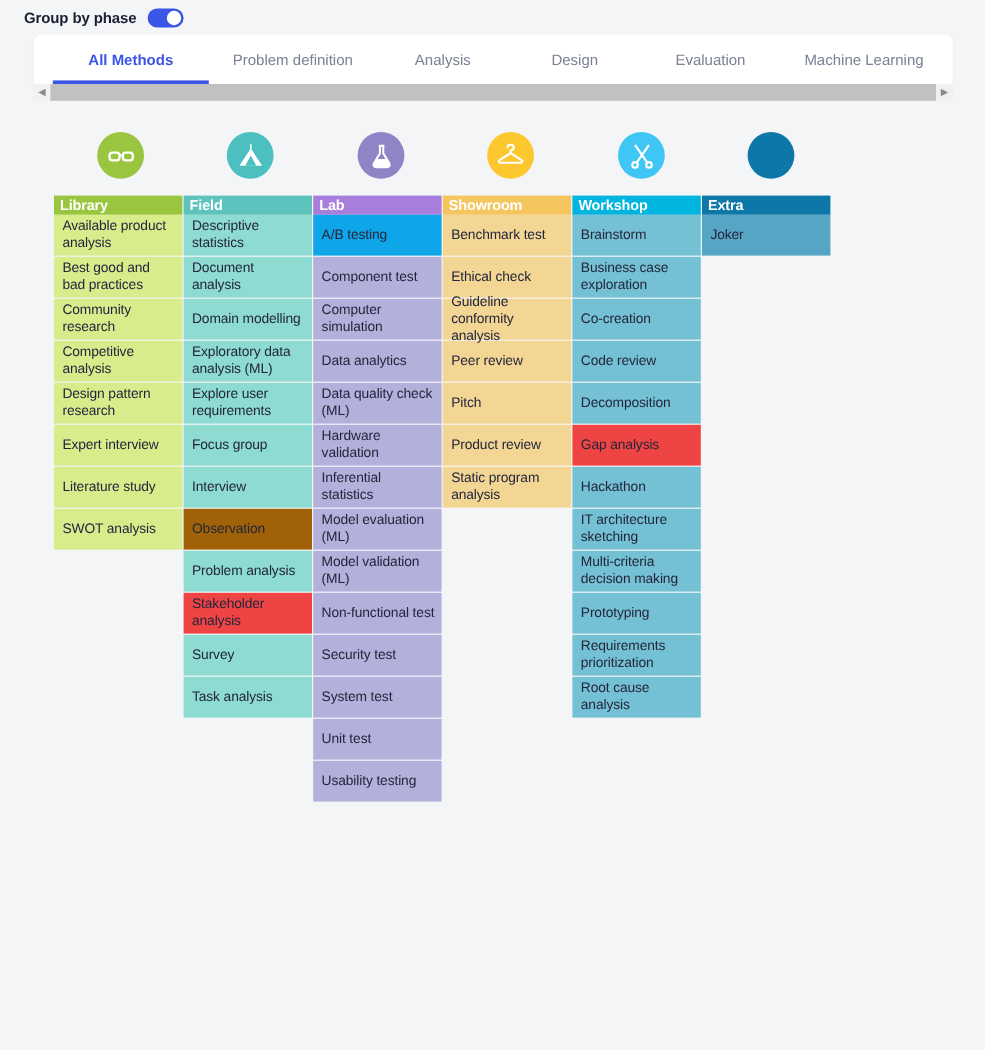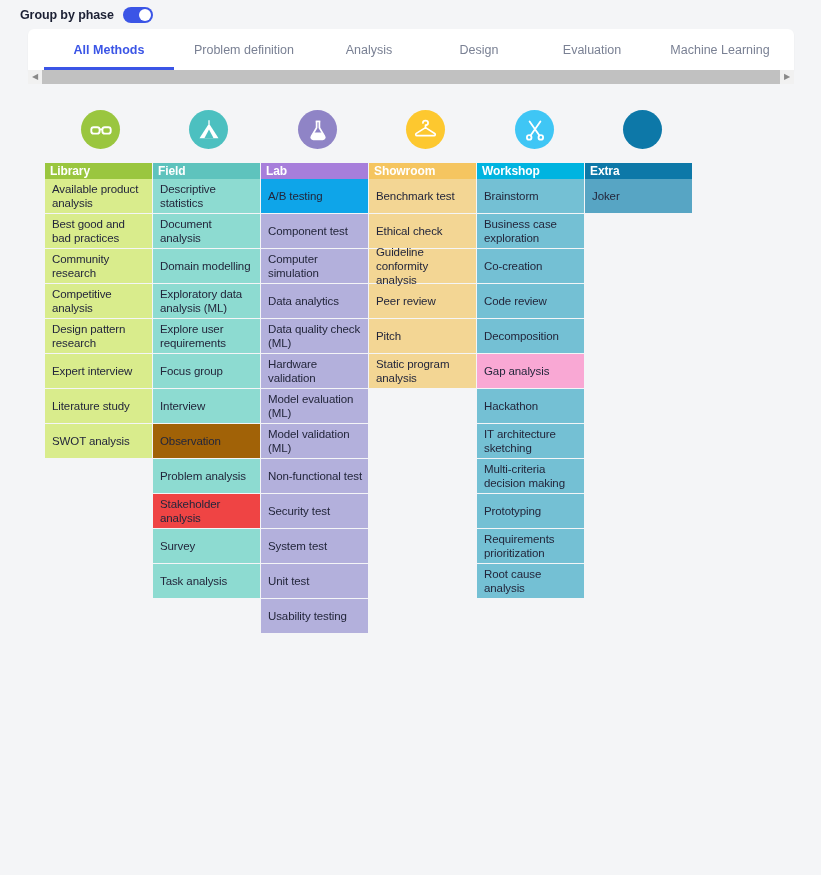--- a/index.html
+++ b/index.html
@@ -376,20 +376,23 @@
         <div class="cell h1" style="background: rgb(179, 176, 220);">
           <span>Data analytics</span>
         </div>
         <div class="cell h1" style="background: rgb(179, 176, 220);">
           <span>Data quality check (ML)</span>
         </div>
         <div class="cell h1" style="background: rgb(179, 176, 220);">
           <span>Hardware validation</span>
         </div>
         <div class="cell h1" style="background: rgb(179, 176, 220);">
+          <span>Inferential statistics</span>
+        </div>
+        <div class="cell h1" style="background: rgb(179, 176, 220);">
           <span>Model evaluation (ML)</span>
         </div>
         <div class="cell h1" style="background: rgb(179, 176, 220);">
           <span>Model validation (ML)</span>
         </div>
         <div class="cell h1" style="background: rgb(179, 176, 220);">
           <span>Non-functional test</span>
         </div>
         <div class="cell h1" style="background: rgb(179, 176, 220);">
           <span>Security test</span>
@@ -417,20 +420,23 @@
         <div class="cell h1" style="background: rgb(243, 214, 148);">
           <span>Guideline conformity analysis</span>
         </div>
         <div class="cell h1" style="background: rgb(243, 214, 148);">
           <span>Peer review</span>
         </div>
         <div class="cell h1" style="background: rgb(243, 214, 148);">
           <span>Pitch</span>
         </div>
         <div class="cell h1" style="background: rgb(243, 214, 148);">
+          <span>Product review</span>
+        </div>
+        <div class="cell h1" style="background: rgb(243, 214, 148);">
           <span>Static program analysis</span>
         </div>
       </div>
       <div class="col">
         <div class="col-header" style="background: rgb(0, 180, 224);">
           <span>Workshop</span>
         </div>
         <div class="cell h1" style="background: rgb(116, 192, 212);">
           <span>Brainstorm</span>
         </div>
@@ -439,21 +445,21 @@
         </div>
         <div class="cell h1" style="background: rgb(116, 192, 212);">
           <span>Co-creation</span>
         </div>
         <div class="cell h1" style="background: rgb(116, 192, 212);">
           <span>Code review</span>
         </div>
         <div class="cell h1" style="background: rgb(116, 192, 212);">
           <span>Decomposition</span>
         </div>
-        <div class="cell h1" style="background: #f9a8d4;">
+        <div class="cell h1" style="background: #ef4444;">
           <span>Gap analysis</span>
         </div>
         <div class="cell h1" style="background: rgb(116, 192, 212);">
           <span>Hackathon</span>
         </div>
         <div class="cell h1" style="background: rgb(116, 192, 212);">
           <span>IT architecture sketching</span>
         </div>
         <div class="cell h1" style="background: rgb(116, 192, 212);">
           <span>Multi-criteria decision making</span>

